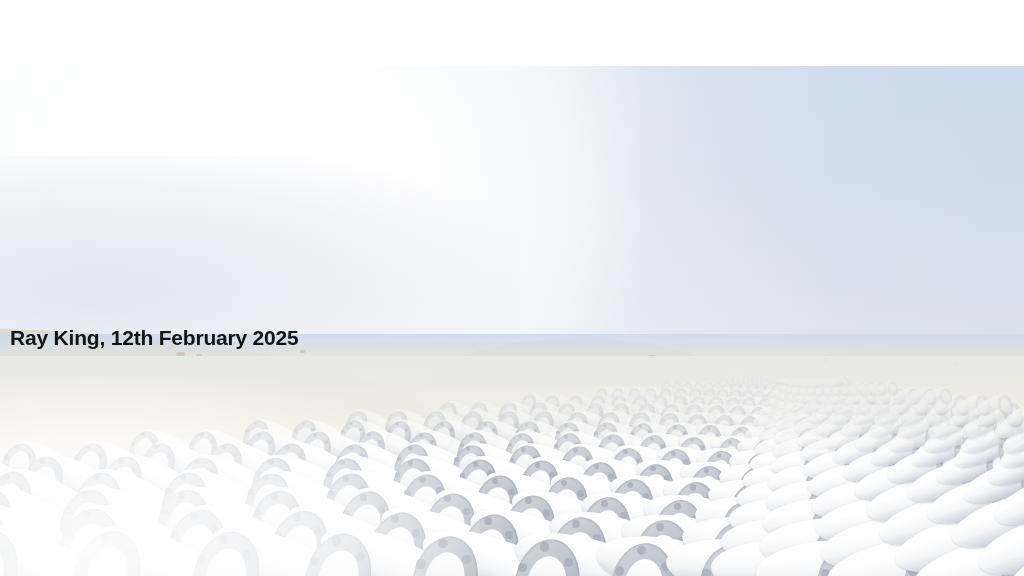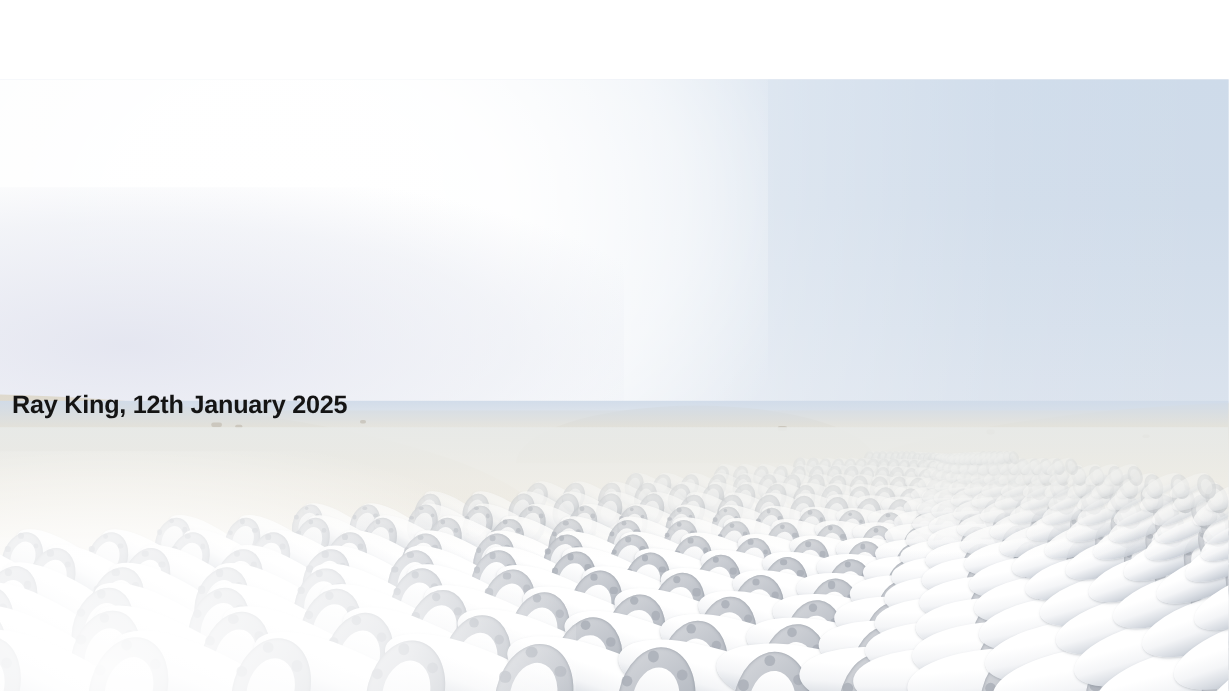--- a/index.html
+++ b/index.html
@@ -1893,16 +1893,16 @@
         <div class="flange-inner" style="left: 1000.81px; top: 42.5198px; width: 9.09655px; height: 12.8179px; transform: rotate(-19.39deg); opacity: 0.57;"></div>
       </div>
 
     <div class="pipe-haze"></div>
     <div class="fg-veil"></div>
   </div>
 
   <div class="top-band"></div>
 
   <div class="text-block">
-    <p class="subtitle">Ray King, 12th January 2025</p>
+    <p class="subtitle">Ray King, 12th February 2025</p>
   </div>
 
 </div>
 
 </body></html>

